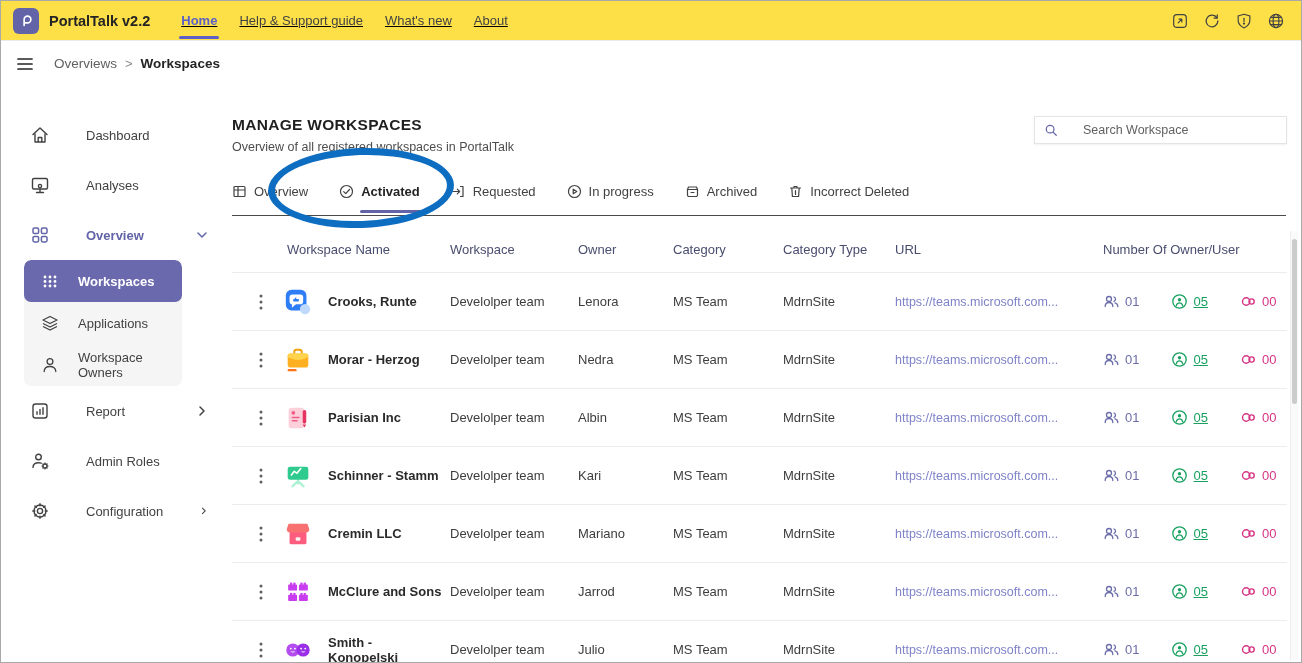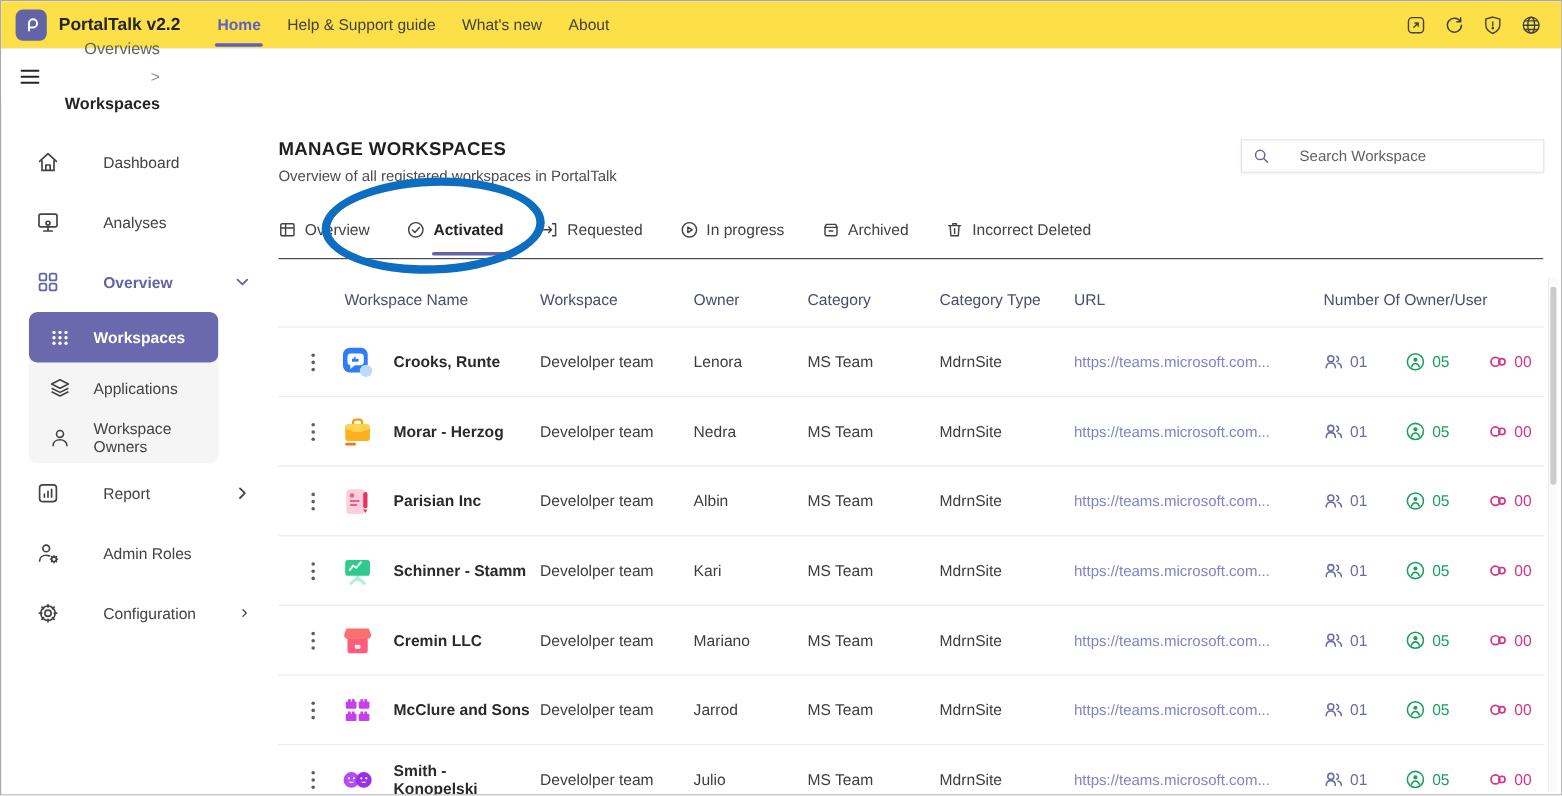--- a/index.html
+++ b/index.html
@@ -4,31 +4,31 @@
 <style>
   * { box-sizing: border-box; margin: 0; padding: 0; }
   html,body { width:1302px; height:663px; }
   body { font-family:"Liberation Sans", sans-serif; background:#fff; position:relative; }
   .frame { position:absolute; inset:0; border:1px solid #a9a9a9; background:#fff; overflow:hidden; }
 
   
   .topbar { height:40px; background:#fde047; display:flex; align-items:center; padding:0 12px; border-bottom:1px solid #ebeaea; }
   .logo { width:26px; height:26px; border-radius:6px; background:#6264a7; display:flex; align-items:center; justify-content:center; flex:0 0 auto; }
   .app-title { font-size:14.5px; font-weight:bold; color:#242424; margin-left:10px; }
-  .topnav { display:flex; margin-left:20px; height:40px; }
+  .topnav { display:flex; margin-left:20px; height:40px;text-decoration:underline; }
   .topnav-item { display:flex; align-items:center; padding:0 11px; font-size:13px; color:#424242; position:relative; cursor:pointer; }
   .topnav-item.active { color:#5b5fc7; font-weight:bold; }
   .topnav-item.active::after { content:""; position:absolute; left:9px; right:9px; bottom:2px; height:3px; border-radius:2px; background:#5b5fc7; }
   .topbar-icons { margin-left:auto; display:flex; align-items:center; gap:14px; padding-right:4px; }
   .tb-icon { width:18px; height:18px; display:flex; cursor:pointer; }
 
   
   .crumbbar { height:45px; background:#fff; display:flex; align-items:center; padding-left:14px; }
   .hamburger { width:20px; height:20px; cursor:pointer; }
-  .crumbs { margin-left:19px; font-size:13.5px; display:flex; align-items:flex-end; gap:8px;flex-direction:column; }
+  .crumbs { margin-left:19px; font-size:13.5px; display:flex; align-items:flex-start; gap:8px; }
   .crumb-parent { color:#616161; cursor:pointer; }
   .crumb-sep { color:#8a8a8a; font-size:13px; }
   .crumb-current { color:#242424; font-weight:bold; }
 
   
   .bodywrap { display:flex; height:576px; }
   .sidebar { width:222px; flex:0 0 auto; padding-top:24px; }
   .side-item { height:50px; display:flex; align-items:center; padding:0 14px 0 29px; gap:36px; font-size:13px; color:#424242; cursor:pointer; }
   .side-item .lbl { flex:1; }
   .side-item.activegroup { color:#6264a7; font-weight:bold; }
@@ -65,21 +65,21 @@
   .thead .th-first { grid-column:1 / span 3; padding-left:55px; }
   .trow { height:58px; border-top:1px solid #ececec; font-size:13px; color:#3d3d3d; cursor:pointer; }
   .kebab { display:flex; justify-content:flex-start; padding-left:27px; cursor:pointer; }
   .row-icon { width:30px; height:30px; margin-left:7px; display:flex; }
   .cell-name { font-weight:bold; color:#2a2a2a; padding-right:6px; }
   .cell-url { font-size:12.5px; color:#7f83c8; cursor:pointer; overflow:hidden; white-space:nowrap; }
   .counts { display:flex; gap:32px; }
   .cgroup { display:flex; align-items:center; gap:5px; font-size:13px; }
   .cgroup .cicon { width:17px; height:17px; display:flex; }
   .c-owner { color:#6a6da8; }
-  .c-user { color:#18a05f; }
+  .c-user { color:#18a05f;text-decoration:underline; }
   .c-link { color:#d63384; }
 
   
   .scrollstrip { position:absolute; top:230px; bottom:2px; right:3px; width:8px; background:#fafafa; border-left:1px solid #eeeeee; }
   .scrollthumb { position:absolute; top:8px; left:1px; width:5px; height:165px; border-radius:3px; background:#cbcbcb; cursor:pointer; }
 </style>
 </head>
 <body>
 
 <div class="frame">

